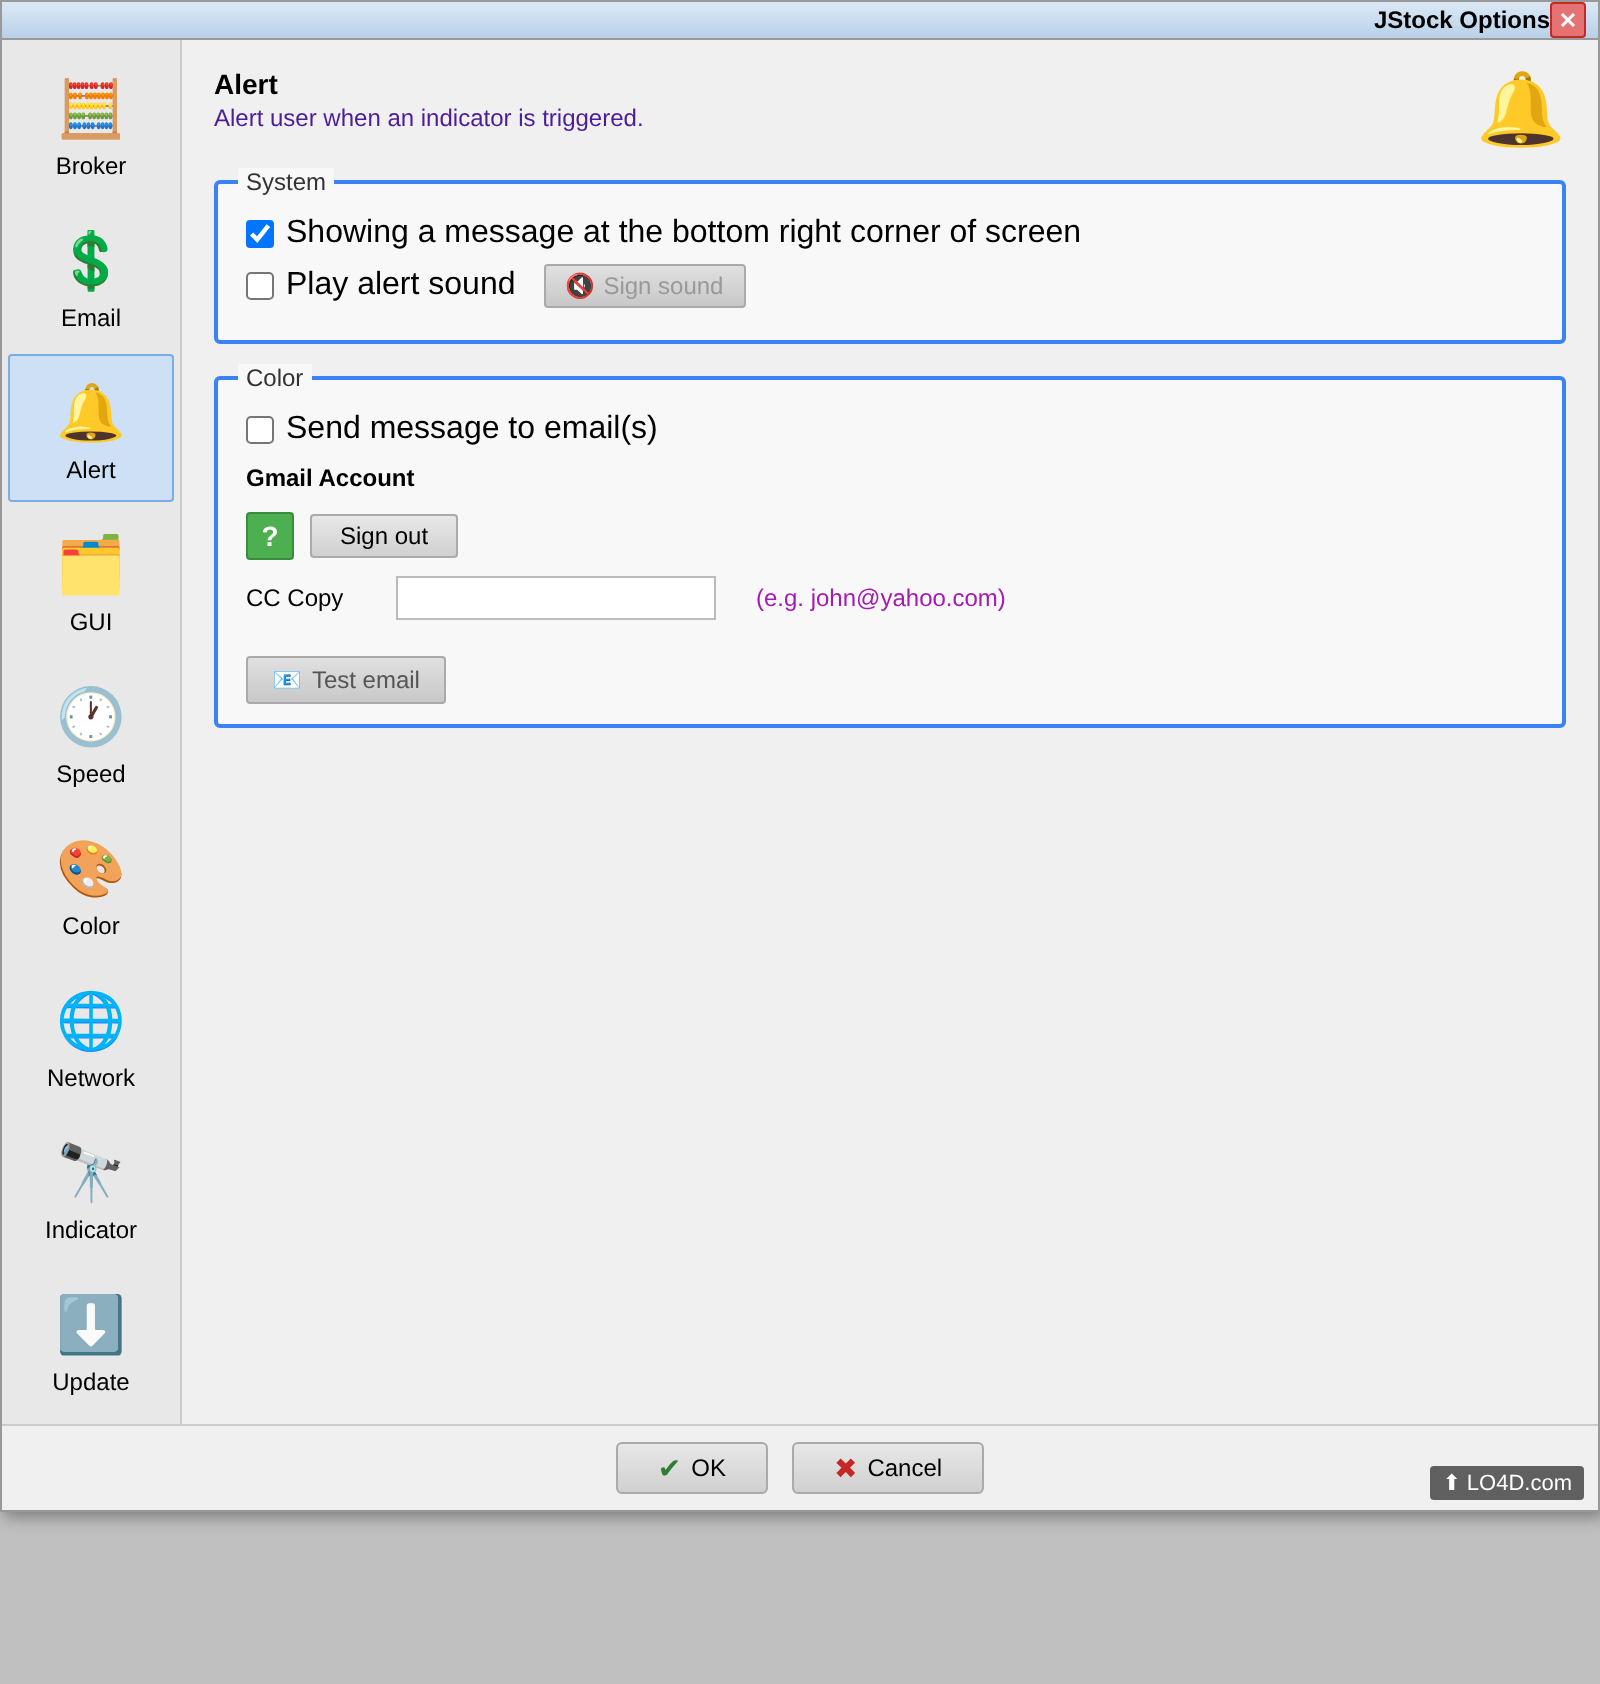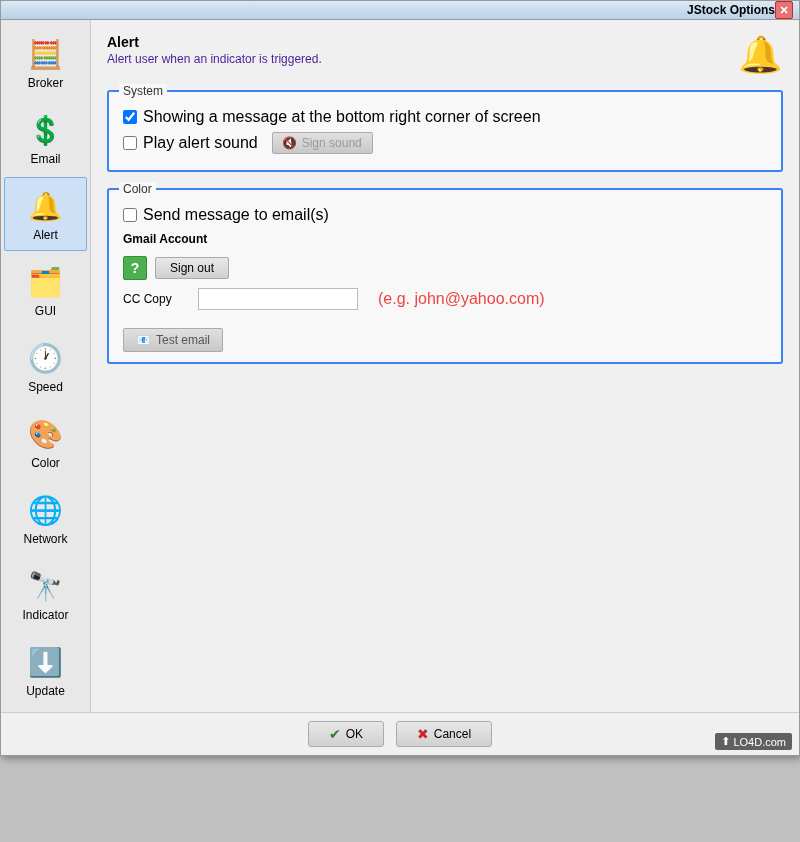--- a/index.html
+++ b/index.html
@@ -218,22 +218,22 @@
     }
     .cc-input {
       width: 160px;
       height: 22px;
       border: 1px solid #bbb;
       background: #fff;
       font-size: 12px;
       padding: 1px 4px;
     }
     .cc-hint {
-      font-size: 16px;
-      color: #ef4444;
+      font-size: 12px;
+      color: #a21caf;
     }
     .test-email-btn {
       margin-top: 10px;
       padding: 4px 12px;
       background: linear-gradient(to bottom, #e0e0e0, #c8c8c8);
       border: 1px solid #aaa;
       border-radius: 2px;
       cursor: pointer;
       font-size: 12px;
       color: #555;

